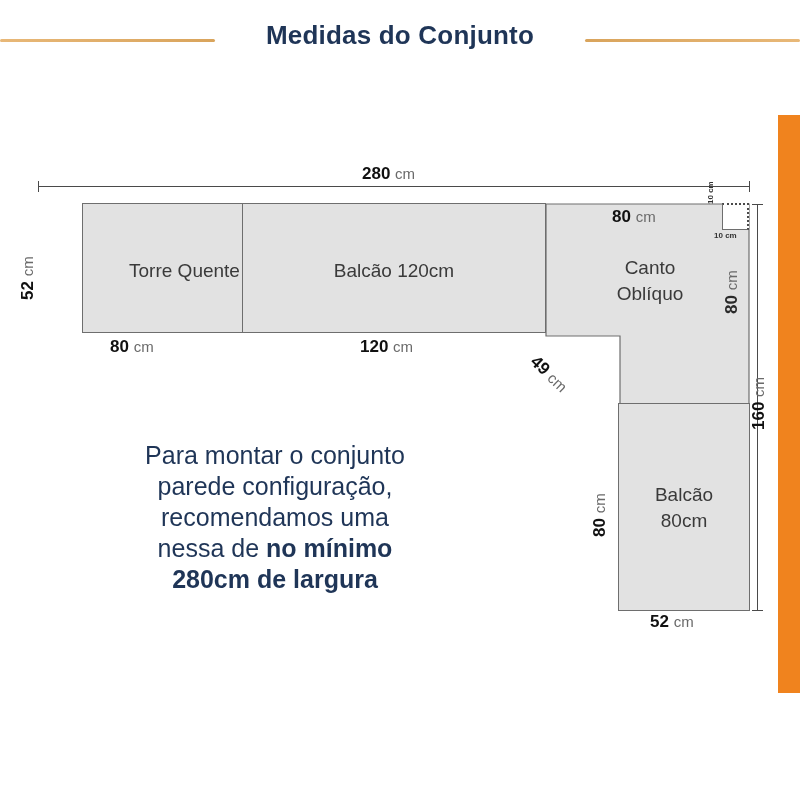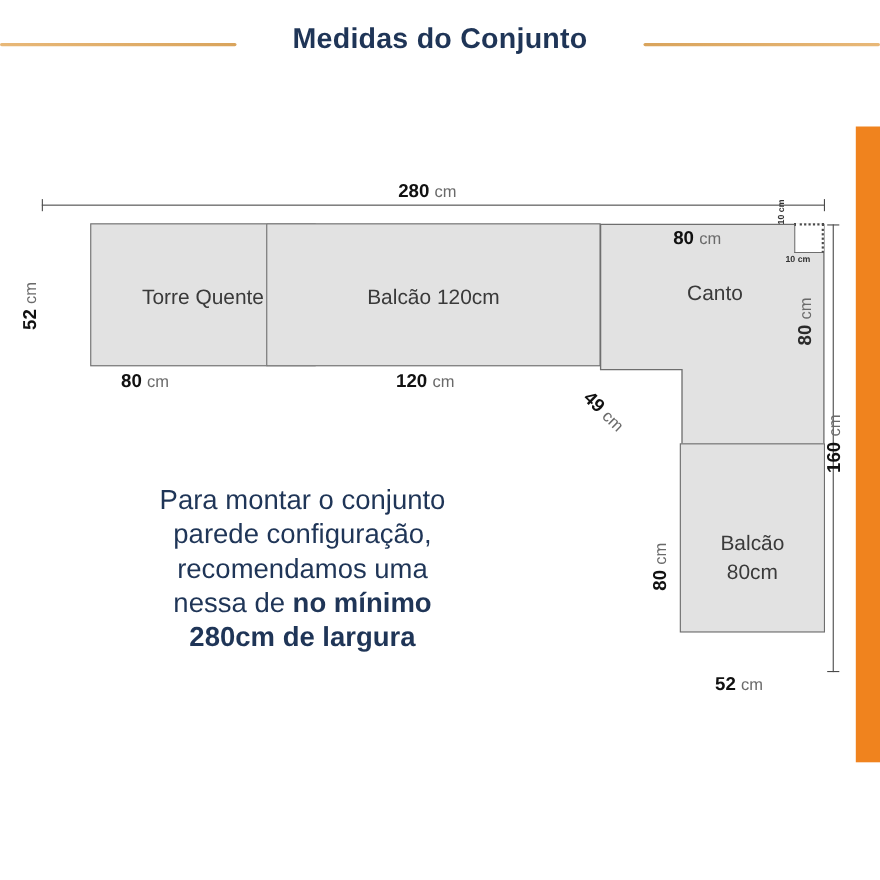--- a/index.html
+++ b/index.html
@@ -56,21 +56,21 @@
   #box-balcao120 .box-label{top:54px;}
 
   
   #canto-svg{position:absolute;left:540px;top:198px;}
 
   #canto-txt{
     position:absolute;left:585px;top:255px;width:130px;
     text-align:center;color:#3a3a3a;font-size:19px;line-height:26px;
   }
 
-  #box-balcao80{left:618px;top:403px;width:132px;height:172px;}
+  #box-balcao80{left:618px;top:403px;width:132px;height:208px;}
   #box-balcao80 .box-label{top:78px;}
 
   
   #notch{
     position:absolute;left:722px;top:203px;width:27px;height:27px;
     background:#ffffff;
     border-top:2px dotted #4a4a4a;
     border-right:2px dotted #4a4a4a;
     border-left:1px solid #6e6e6e;
     border-bottom:1px solid #6e6e6e;
@@ -166,20 +166,21 @@
 
   <div class="box" id="box-balcao120">
     <div class="box-label">Balcão 120cm</div>
   </div>
 
   <svg id="canto-svg" width="215" height="212">
     <polygon points="6,6 209,6 209,206 80,206 80,138 6,138" fill="#e2e2e2" stroke="#6e6e6e" stroke-width="1.2"></polygon>
   </svg>
   <div id="canto-txt">
     <div>Canto</div>
+    <div>Oblíquo</div>
   </div>
 
   <div id="notch"></div>
   <div id="notch-v">
     <span>10</span>
     <span>cm</span>
   </div>
   <div id="notch-h">
     <span>10</span>
     <span>cm</span>

